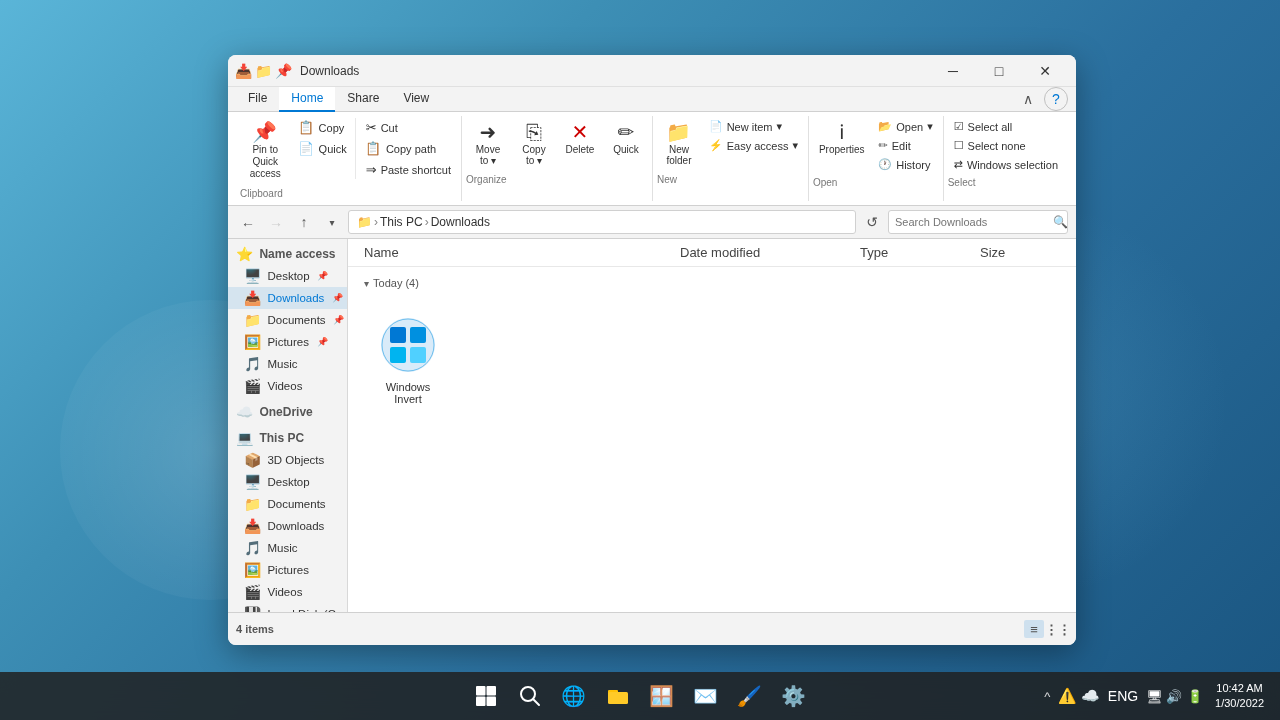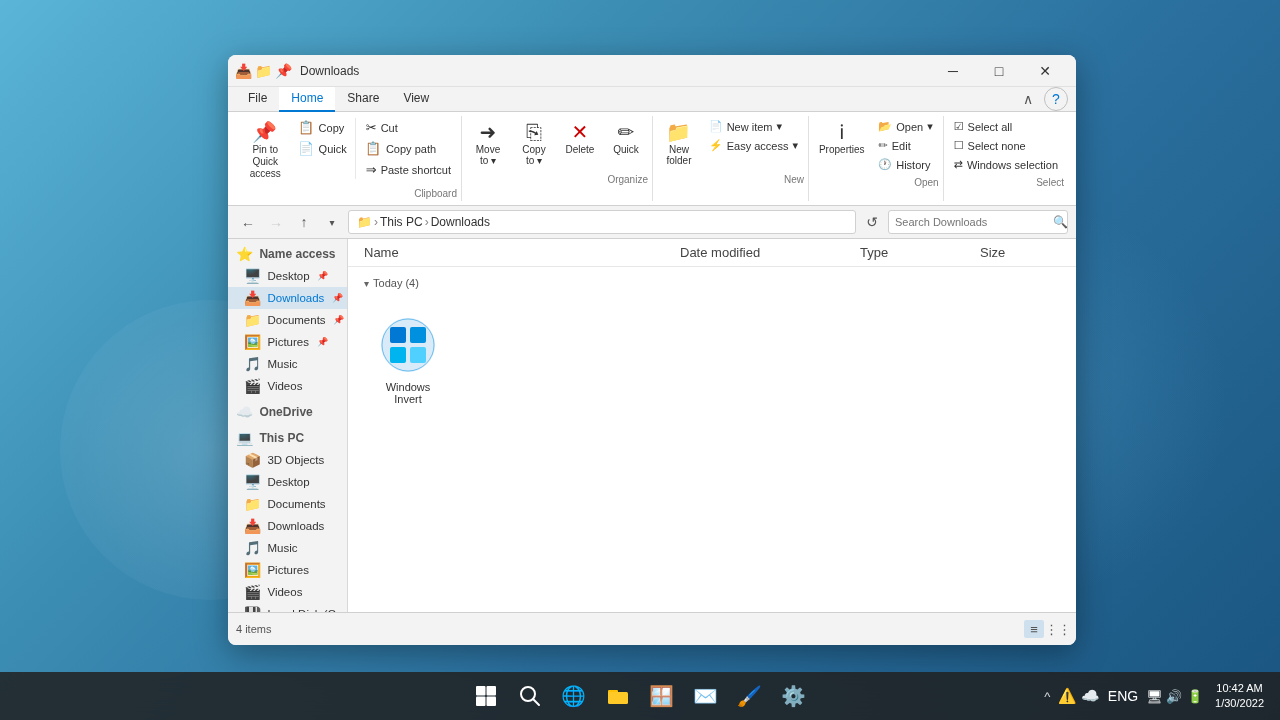--- a/index.html
+++ b/index.html
@@ -392,20 +392,21 @@
       height: 16px;
       background: #f3f3f3;
       border-top: 1px solid #d0d0d0;
       display: flex;
       align-items: center;
       padding: 16px 8px;
       font-size: 11px;
       color: #555;
       justify-content: space-between;
       flex-shrink: 0;
+      font-weight: bold;
     }
     .status-view-icons {
       display: flex;
       gap: 4px;
     }
     .status-view-btn {
       width: 20px;
       height: 18px;
       display: flex;
       align-items: center;
@@ -437,21 +438,21 @@
     }
     .ribbon-section:last-child { border-right: none; }
     .ribbon-section-top {
       display: flex;
       gap: 2px;
       align-items: flex-start;
     }
     .ribbon-section-label {
       font-size: 10px;
       color: #777;
-      text-align: right;
+      text-align: left;
       padding-top: 2px;
     }
   </style>
 </head>
 <body>
 
 <div class="desktop">
 
   <div class="window">
 

